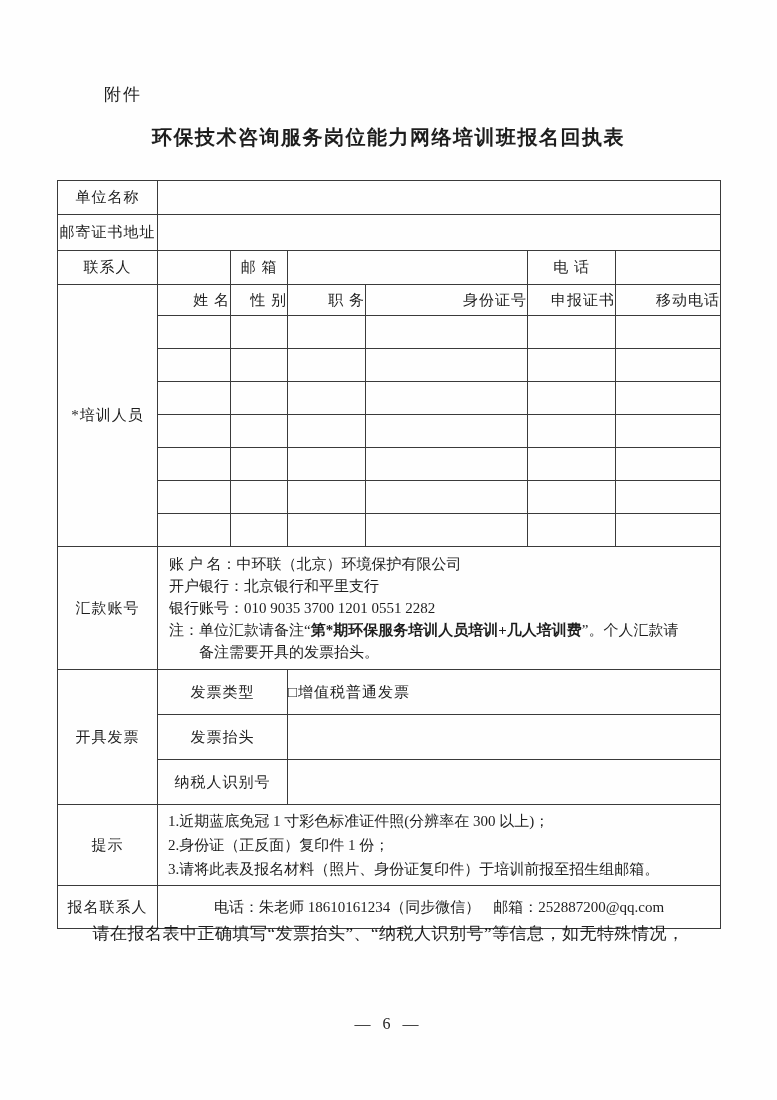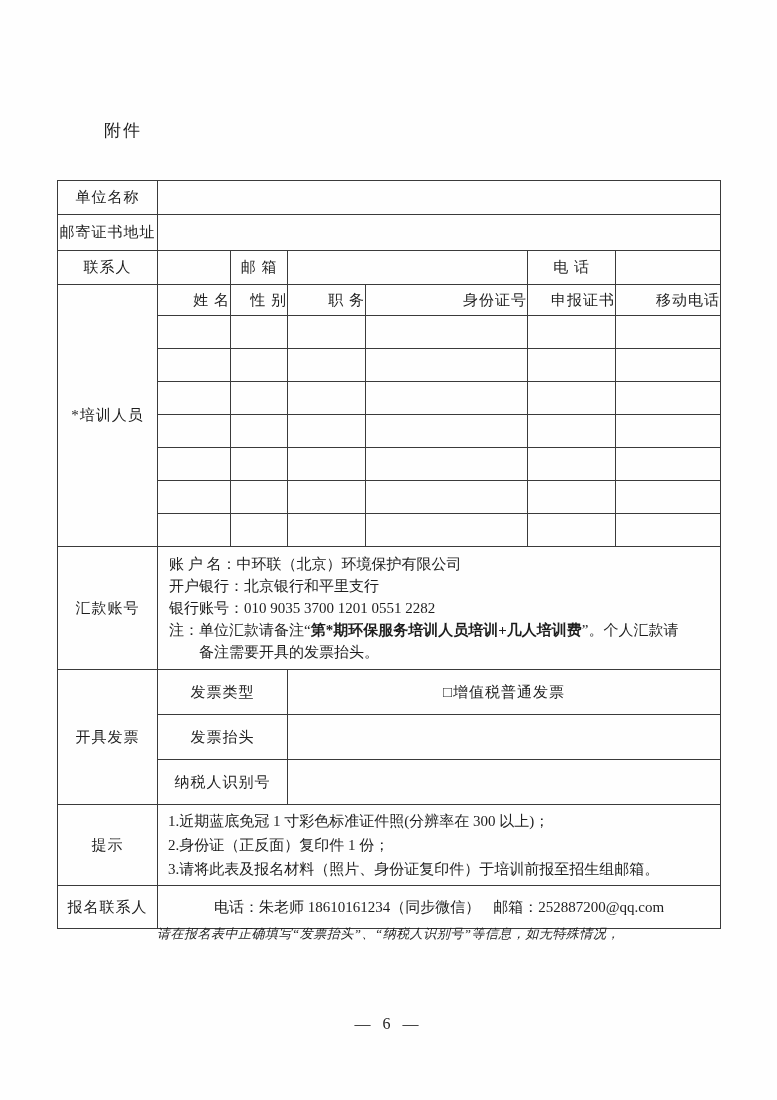--- a/index.html
+++ b/index.html
@@ -13,21 +13,20 @@
     position: relative;
     width: 777px; height: 1100px;
     background: #fefefe;
     overflow: hidden;
   }
   .attachment {
     position: absolute;
     left: 104px; top: 83px;
     font-size: 17px;
     letter-spacing: 2px;
-    margin-top: 36px;
   }
   .doc-title {
     position: absolute;
     top: 124px; left: 0;
     width: 100%;
     text-align: center;
     font-size: 20px;
     font-weight: bold;
     letter-spacing: 1.5px;
   }
@@ -54,50 +53,50 @@
   tr.r-data   { height: 33px; }
   tr.r-remit  { height: 112px; }
   tr.r-inv    { height: 45px; }
   tr.r-tips   { height: 74px; }
   tr.r-regc   { height: 43px; }
   .remit-box { padding: 6px 8px 6px 11px; line-height: 22px; font-family: Liberation Serif, serif; }
   .remit-line { white-space: nowrap; }
   .remit-note { display: flex; white-space: normal; }
   .remit-note-label { flex: 0 0 auto; }
   .remit-note-body b { font-weight: bold; }
-  .inv-type-value { text-align: center; letter-spacing: 1px; }
+  .inv-type-value { letter-spacing: 1px; }
   .tips-box { padding: 4px 6px 4px 10px; line-height: 24px; }
   .regc-box {
     display: flex; justify-content: center; align-items: center;
     gap: 13px; height: 100%;
   }
   .closing-note {
     position: absolute;
     top: 922px; left: 0; width: 100%;
     text-align: center;
-    font-size: 13px;
+    font-size: 17px;
     line-height: 24px;
     letter-spacing: 0.5px;
-    font-style: italic;
   }
   .page-number {
     position: absolute;
     top: 1015px; left: 0; width: 100%;
     text-align: center;
     font-size: 16px;
     letter-spacing: 4px;
   }
 </style>
 </head>
 <body>
 
 <div class="sheet">
 
   <div class="attachment">附件</div>
 
+  <div class="doc-title">环保技术咨询服务岗位能力网络培训班报名回执表</div>
 
   <table class="form">
     <colgroup>
       <col style="width:100px">
         <col style="width:73px">
         <col style="width:57px">
       <col style="width:78px">
         <col style="width:162px">
         <col style="width:88px">
       <col style="width:105px">

